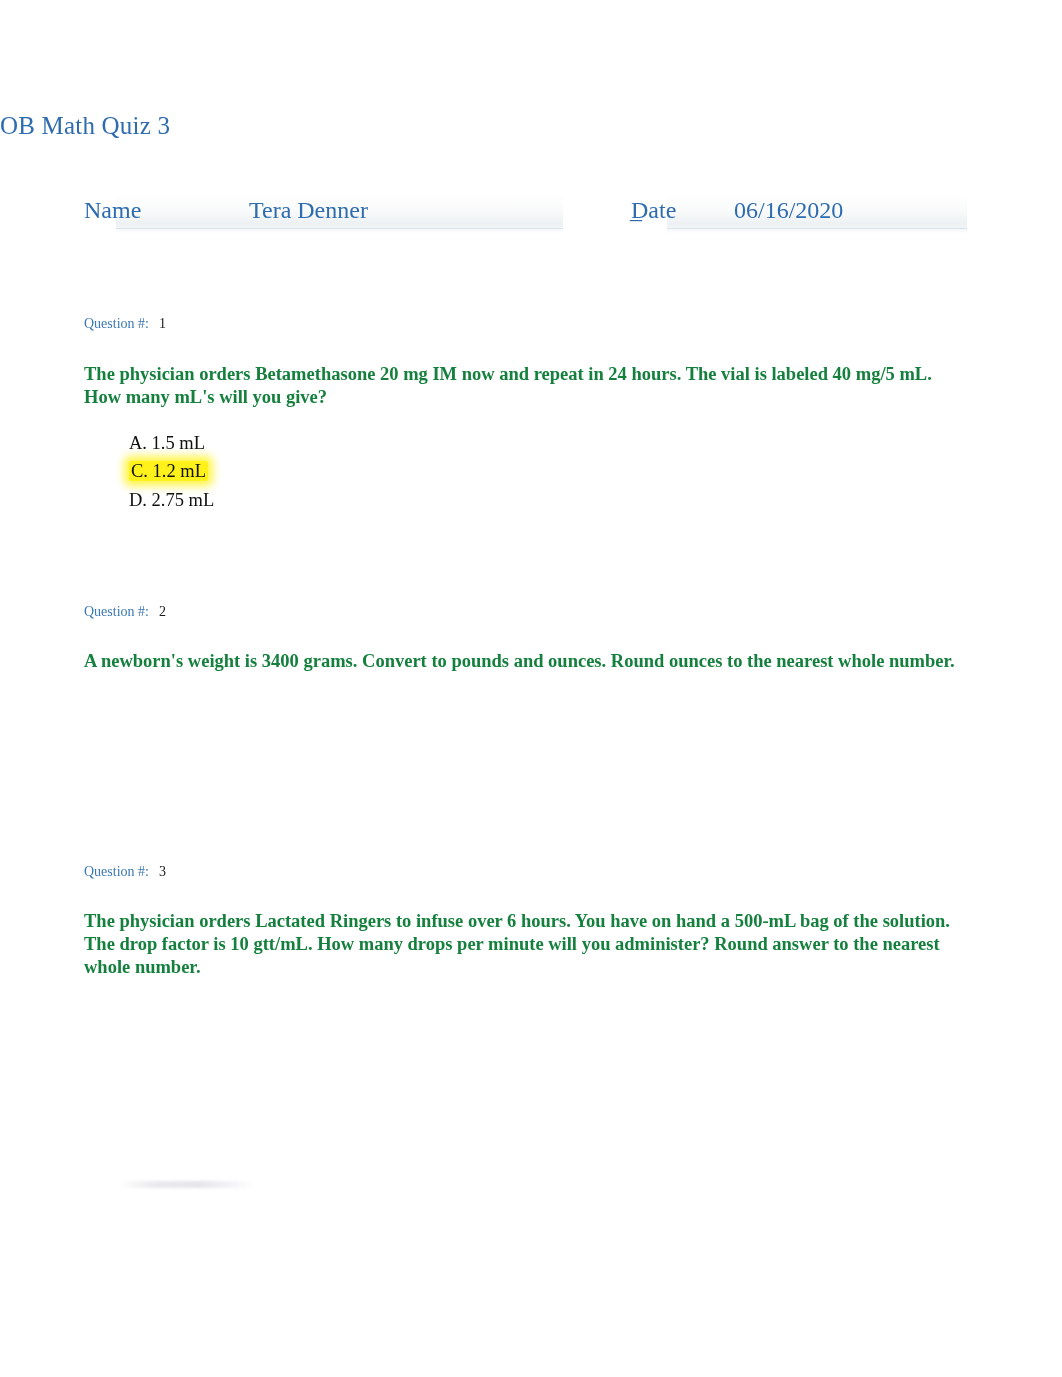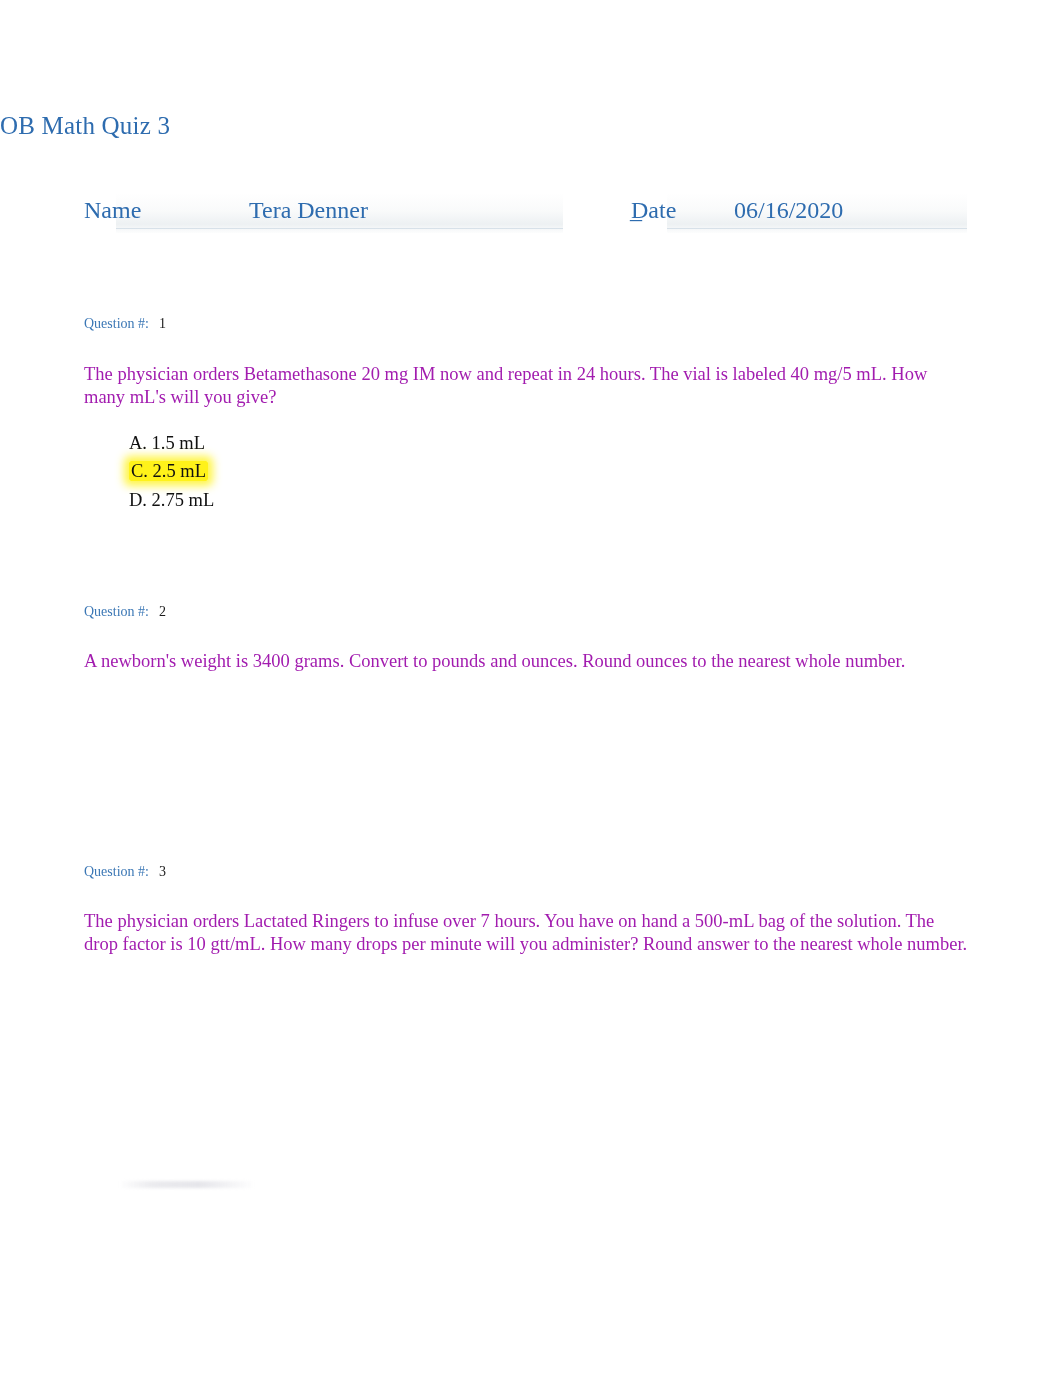--- a/index.html
+++ b/index.html
@@ -109,22 +109,23 @@
     white-space: nowrap;
     margin-bottom: 0;
   }
   .q-head .q-num {
     color: #1a1a1a;
     padding-left: 10px;
   }
   .q-body {
     font-size: 18.5px;
     line-height: 23px;
-    color: #a21caf;
+    color: #15803d;
     text-align: left;
+    font-weight: bold;
   }
   .q1-body { margin-top: 27px; }
   .q2-body { margin-top: 26px; }
   .q3-body { margin-top: 26px; }
 
   .options {
     margin-top: 20px;
     padding-left: 45px;
   }
   .option {
@@ -179,37 +180,37 @@
   <div class="question" style="top:312px;">
     <div class="q-head">
       <span>Question #:</span><span class="q-num">1</span>
     </div>
     <div class="q-body q1-body">The physician orders Betamethasone 20 mg IM now and repeat in 24 hours. The vial is labeled 40 mg/5 mL. How many mL's will you give?</div>
     <div class="options">
       <div class="option">
         <span>A. 1.5 mL</span>
       </div>
       <div class="option">
-        <span class="hl">C. 2.5 mL</span>
+        <span class="hl">C. 1.2 mL</span>
       </div>
       <div class="option">
         <span>D. 2.75 mL</span>
       </div>
     </div>
   </div>
 
   <div class="question" style="top:600px;">
     <div class="q-head">
       <span>Question #:</span><span class="q-num">2</span>
     </div>
     <div class="q-body q2-body">A newborn's weight is 3400 grams. Convert to pounds and ounces.  Round ounces to the nearest whole number.</div>
   </div>
 
   <div class="question" style="top:860px;">
     <div class="q-head">
       <span>Question #:</span><span class="q-num">3</span>
     </div>
-    <div class="q-body q3-body">The physician orders Lactated Ringers to infuse over 7 hours. You have on hand a 500-mL bag of the solution. The drop factor is 10 gtt/mL. How many drops per minute will you administer? Round answer to the nearest whole number.</div>
+    <div class="q-body q3-body">The physician orders Lactated Ringers to infuse over 6 hours. You have on hand a 500-mL bag of the solution. The drop factor is 10 gtt/mL. How many drops per minute will you administer? Round answer to the nearest whole number.</div>
   </div>
 
   <div class="smudge"></div>
 
 </div>
 
 </body></html>

